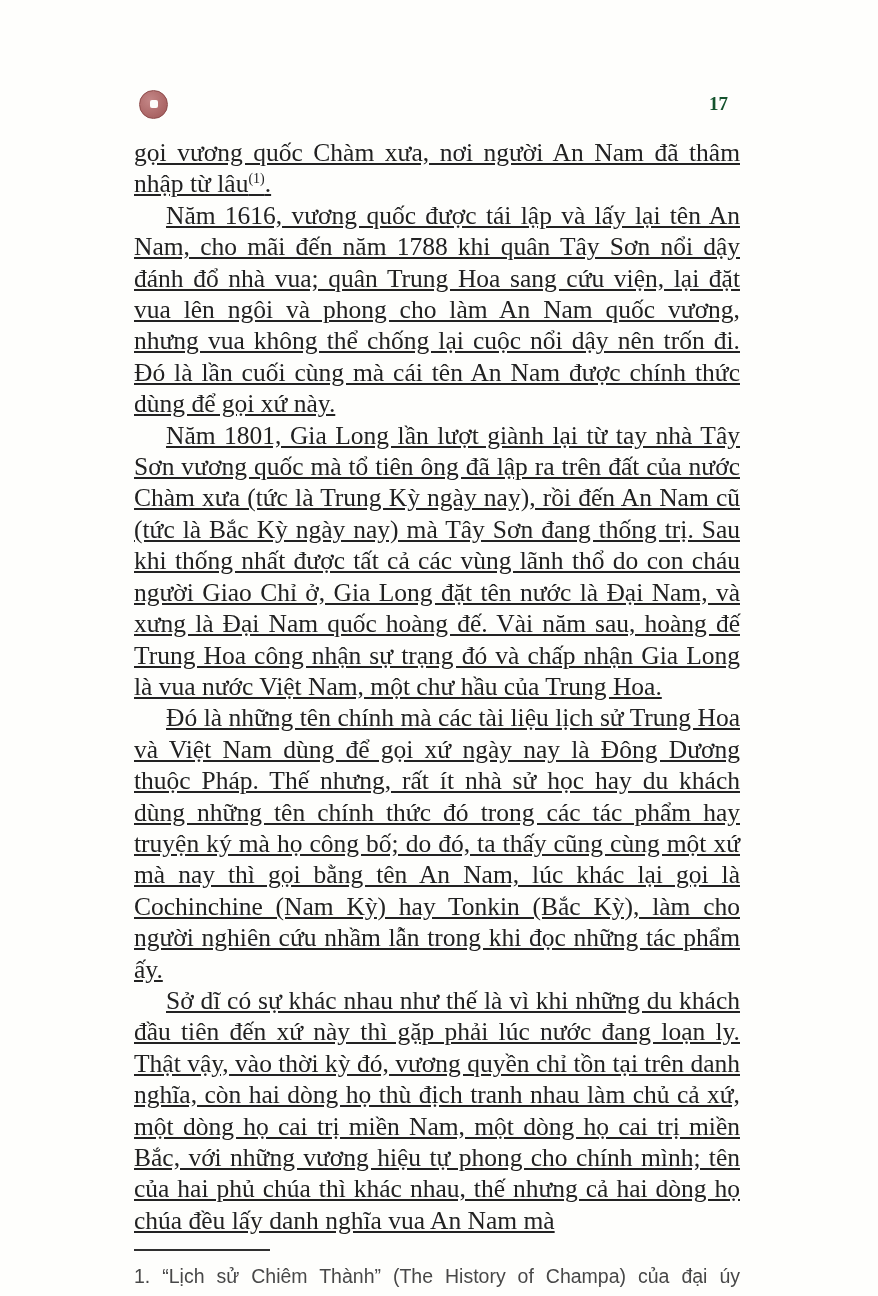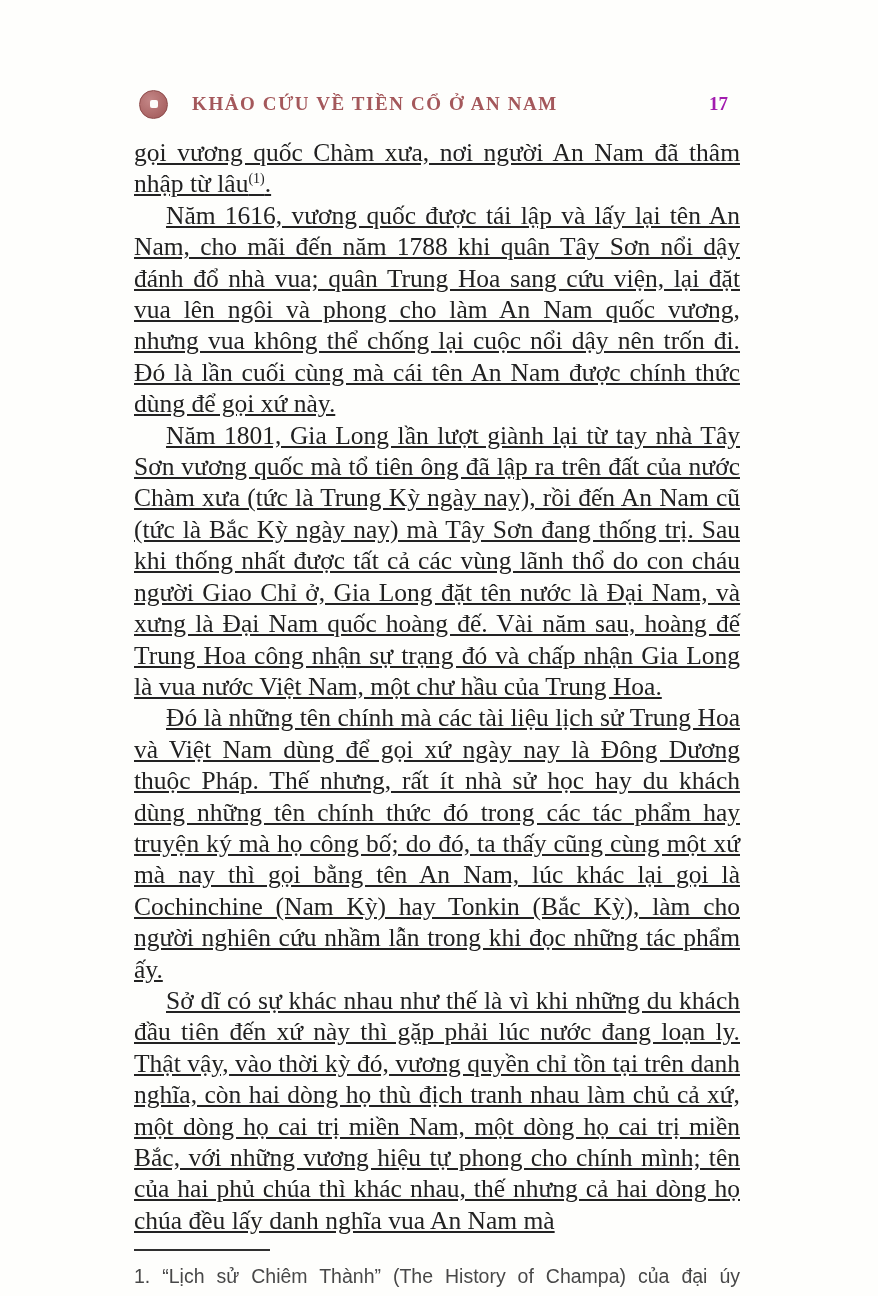--- a/index.html
+++ b/index.html
@@ -49,21 +49,21 @@
     font-size: 19px;
     letter-spacing: 1.6px;
     color: #a4585b;
     white-space: nowrap;
   }
   .page-number {
     margin-left: auto;
     margin-right: 12px;
     font-weight: bold;
     font-size: 19px;
-    color: #a21caf;
+    color: #14532d;
   }
 
   
   .body-text {
     margin-top: 19px;
     font-size: 25.5px;
     line-height: 31.4px;
     text-align: justify;
     text-decoration: underline;
   }
@@ -100,21 +100,20 @@
 </style>
 </head>
 <body>
 
 <div class="page">
 
   <header class="page-header">
     <span class="coin">
       <span class="coin-hole"></span>
     </span>
-    <span class="running-title">KHẢO CỨU VỀ TIỀN CỔ Ở AN NAM</span>
     <span class="page-number">17</span>
   </header>
 
   <main class="body-text">
     <p class="para no-indent"><span>gọi vương quốc Chàm xưa, nơi người An Nam đã thâm nhập từ lâu</span><sup class="fn-ref">(1)</sup><span>.</span></p>
 
     <p class="para">Năm 1616, vương quốc được tái lập và lấy lại tên An Nam, cho mãi đến năm 1788 khi quân Tây Sơn nổi dậy đánh đổ nhà vua; quân Trung Hoa sang cứu viện, lại đặt vua lên ngôi và phong cho làm An Nam quốc vương, nhưng vua không thể chống lại cuộc nổi dậy nên trốn đi. Đó là lần cuối cùng mà cái tên An Nam được chính thức dùng để gọi xứ này.</p>
 
     <p class="para">Năm 1801, Gia Long lần lượt giành lại từ tay nhà Tây Sơn vương quốc mà tổ tiên ông đã lập ra trên đất của nước Chàm xưa (tức là Trung Kỳ ngày nay), rồi đến An Nam cũ (tức là Bắc Kỳ ngày nay) mà Tây Sơn đang thống trị. Sau khi thống nhất được tất cả các vùng lãnh thổ do con cháu người Giao Chỉ ở, Gia Long đặt tên nước là Đại Nam, và xưng là Đại Nam quốc hoàng đế. Vài năm sau, hoàng đế Trung Hoa công nhận sự trạng đó và chấp nhận Gia Long là vua nước Việt Nam, một chư hầu của Trung Hoa.</p>
 

